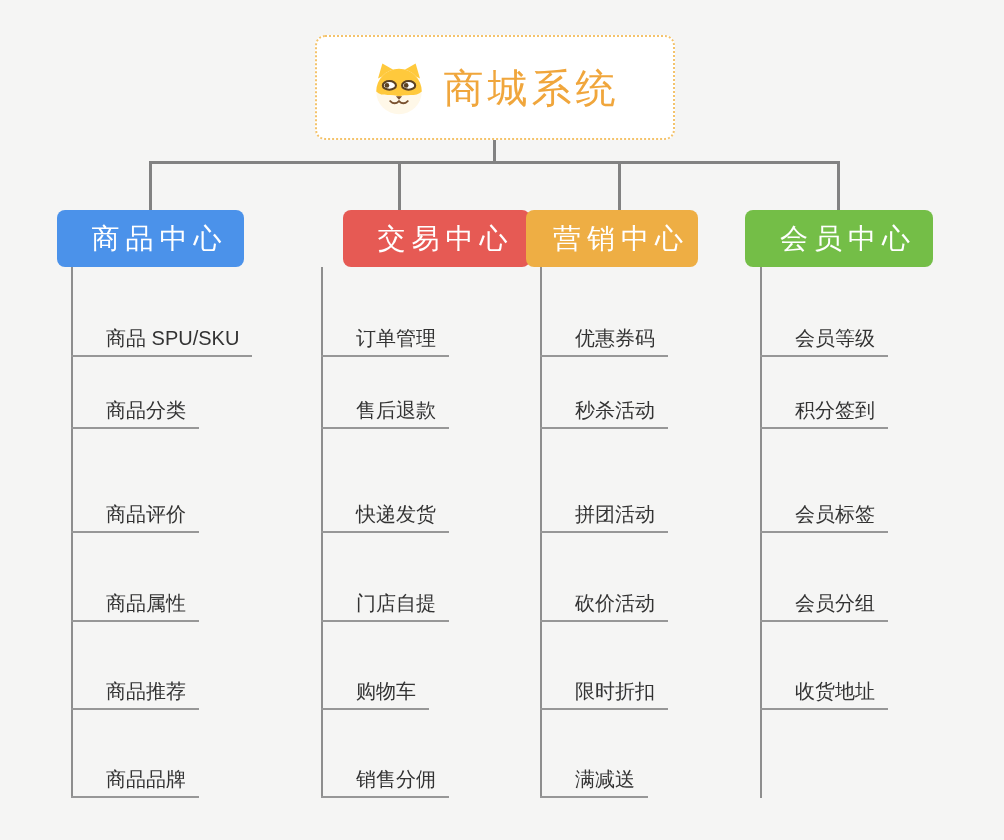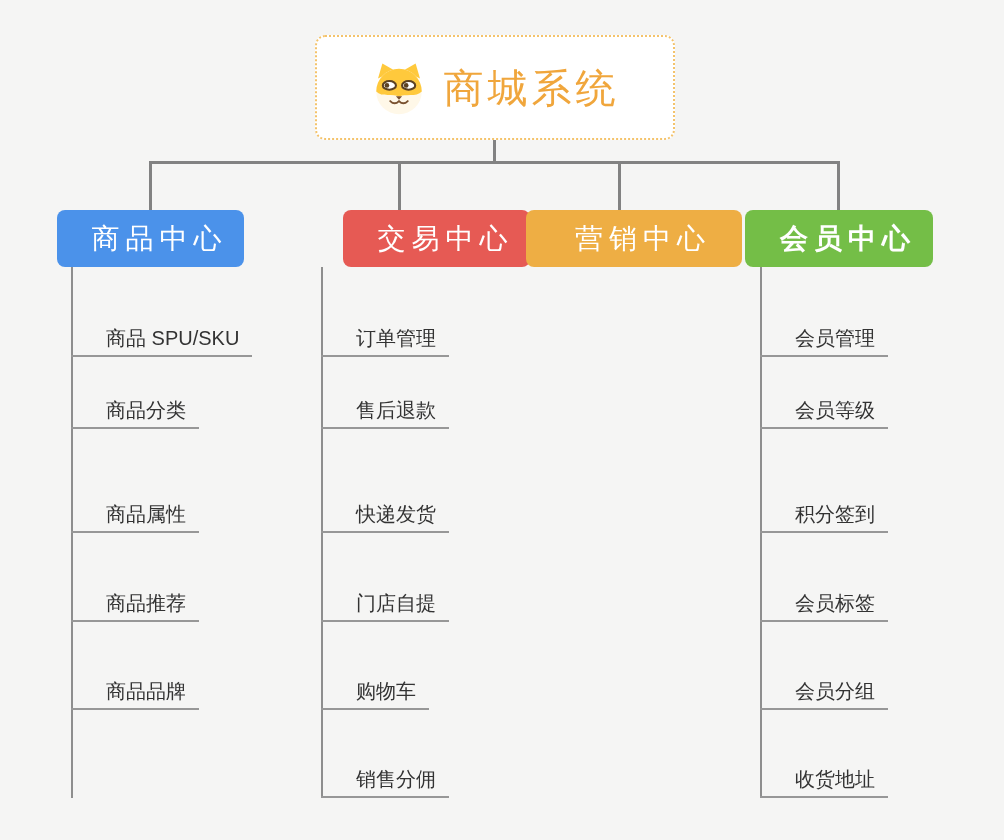--- a/index.html
+++ b/index.html
@@ -36,22 +36,22 @@
 
   
   .branch {
     position:absolute; top:210px; height:57px; border-radius:8px;
     color:#FFFFFF; font-size:28px; letter-spacing:6px; line-height:1;
     display:flex; align-items:center; justify-content:center;
     padding-left:18px; 
   }
   .branch.b0 { left:57px;  width:187px; }
   .branch.b1 { left:319px; width:187px;margin-left:24px; }
-  .branch.b2 { left:526px; width:216px; }
-  .branch.b3 { left:745px; width:188px;font-weight:bold; }
+  .branch.b2 { left:526px; width:172px; }
+  .branch.b3 { left:745px; width:188px; }
 
   
   .col { position:absolute; top:267px; width:230px; height:533px;text-align:center; }
   .col::before {
     content:""; position:absolute; left:0; top:0; width:2px; height:531px;
     background:#8E8E8E;
   }
   .col.c0 { left:71px; }
   .col.c1 { left:321px; }
   .col.c2 { left:540px; }
@@ -99,37 +99,45 @@
   <div class="conn conn-drop d3"></div>
 
   <div class="branch b0" style="background: rgb(75, 146, 234);">商品中心</div>
   <div class="branch b1" style="background: rgb(230, 90, 84);">交易中心</div>
   <div class="branch b2" style="background: rgb(238, 174, 68);">营销中心</div>
   <div class="branch b3" style="background: rgb(116, 190, 71);">会员中心</div>
 
   <div class="col c0">
     <div class="item">商品 SPU/SKU</div>
     <div class="item">商品分类</div>
+    <div class="item">商品评价</div>
     <div class="item">商品属性</div>
     <div class="item">商品推荐</div>
     <div class="item">商品品牌</div>
   </div>
 
   <div class="col c1">
     <div class="item">订单管理</div>
     <div class="item">售后退款</div>
     <div class="item">快递发货</div>
     <div class="item">门店自提</div>
     <div class="item">购物车</div>
     <div class="item">销售分佣</div>
   </div>
 
+  <div class="col c2">
+    <div class="item">优惠券码</div>
+    <div class="item">秒杀活动</div>
+    <div class="item">拼团活动</div>
+    <div class="item">砍价活动</div>
+    <div class="item">限时折扣</div>
+    <div class="item">满减送</div>
+  </div>
 
   <div class="col c3">
-    <div class="item">会员管理</div>
     <div class="item">会员等级</div>
     <div class="item">积分签到</div>
     <div class="item">会员标签</div>
     <div class="item">会员分组</div>
     <div class="item">收货地址</div>
   </div>
 
 </div>
 
 </body></html>

